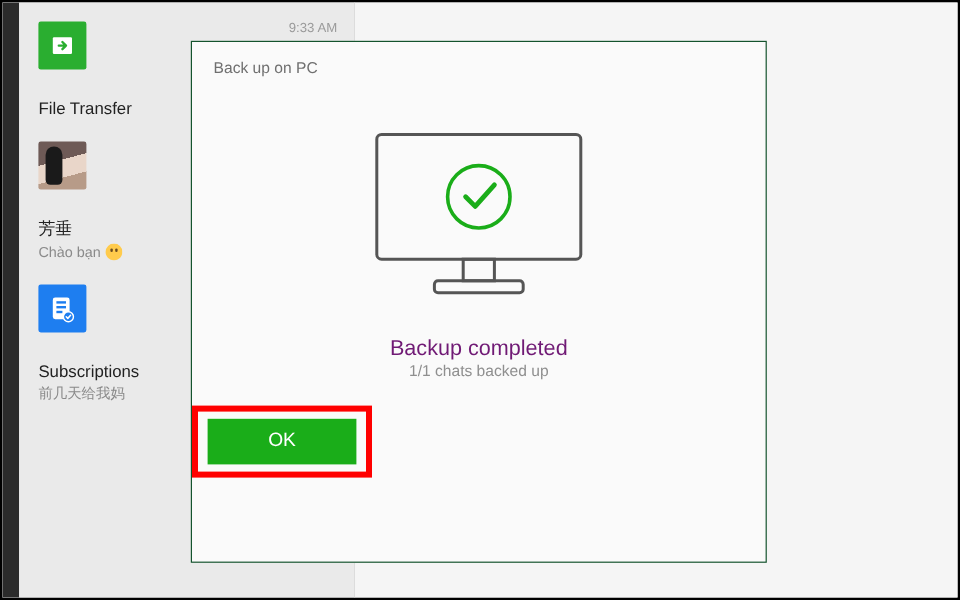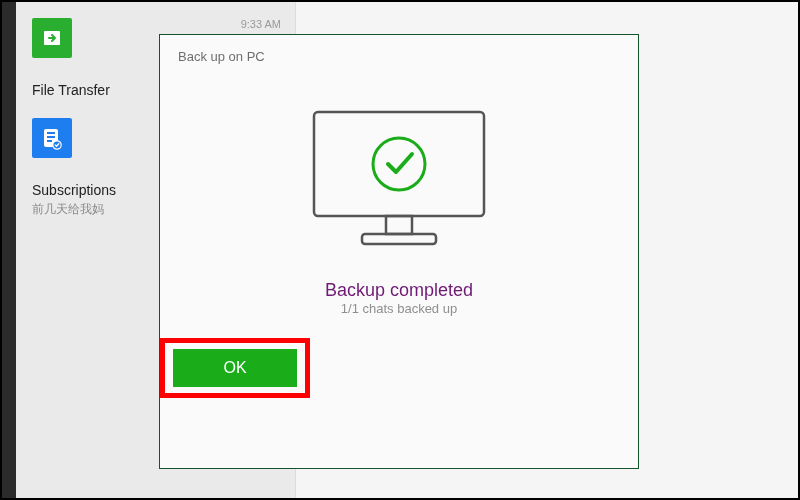--- a/index.html
+++ b/index.html
@@ -99,20 +99,30 @@
             <rect x="3" y="4" width="16" height="14" rx="1" fill="#fff"></rect>
             <path d="M8 11 h6 M11 8 l3 3 -3 3" stroke="#2aae30" stroke-width="2" fill="none" stroke-linecap="round" stroke-linejoin="round"></path>
           </svg>
         </div>
         <div class="chat-text">
           <div class="chat-title">File Transfer</div>
         </div>
         <div class="chat-time">9:33 AM</div>
       </div>
 
+      <div class="chat-item">
+        <div class="avatar photo"></div>
+        <div class="chat-text">
+          <div class="chat-title">芳垂</div>
+          <div class="chat-sub">
+            <span>Chào bạn</span>
+            <span class="emoji"></span>
+          </div>
+        </div>
+      </div>
 
       <div class="chat-item">
         <div class="avatar blue sub-icon">
           <svg width="26" height="26" viewBox="0 0 26 26">
             <rect x="5" y="4" width="14" height="18" rx="2" fill="#fff"></rect>
             <rect x="8" y="7" width="8" height="2" fill="#1e7ef0"></rect>
             <rect x="8" y="11" width="8" height="2" fill="#1e7ef0"></rect>
             <rect x="8" y="15" width="5" height="2" fill="#1e7ef0"></rect>
             <circle cx="18" cy="20" r="4.2" fill="#1e7ef0" stroke="#fff" stroke-width="1.2"></circle>
             <path d="M16.2 20 l1.3 1.3 2.3-2.6" stroke="#fff" stroke-width="1.3" fill="none" stroke-linecap="round" stroke-linejoin="round"></path>

